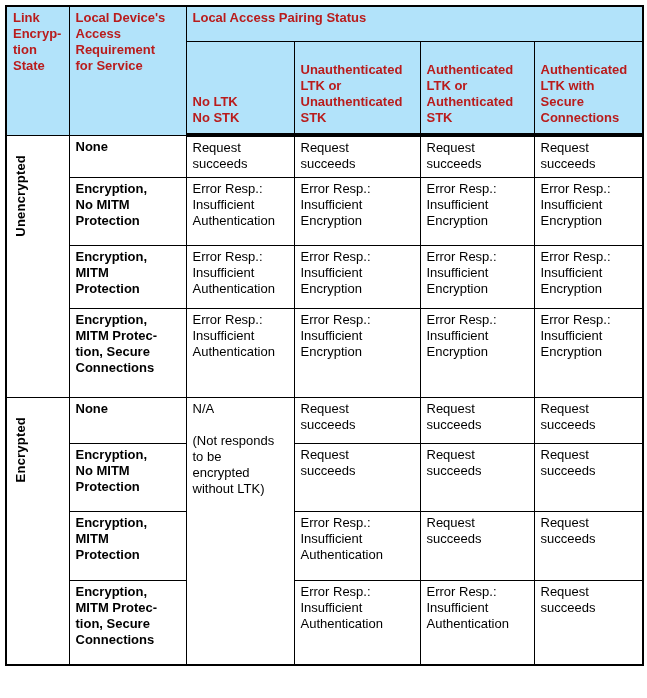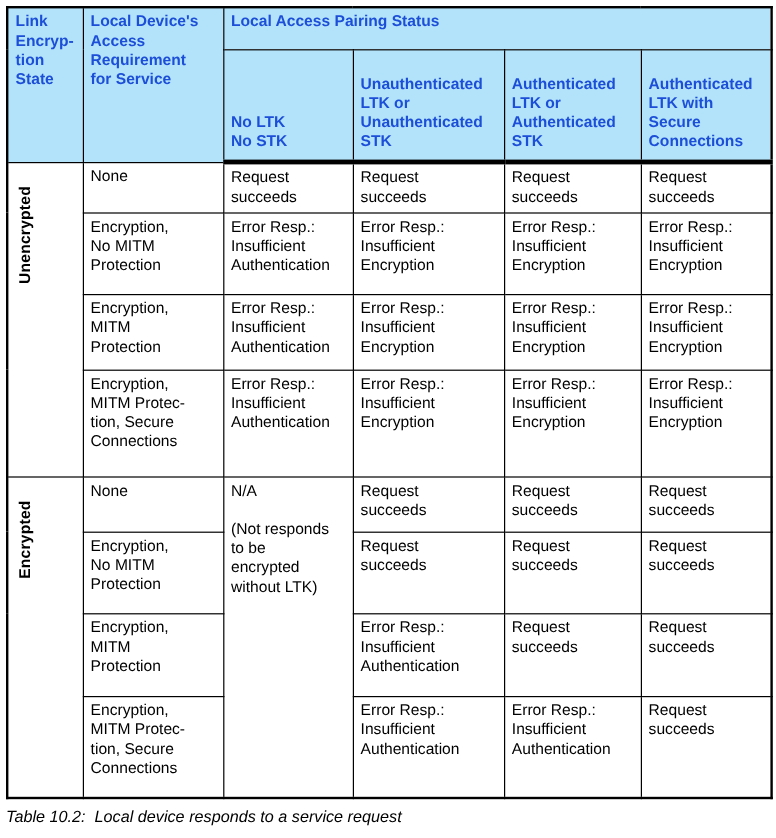--- a/index.html
+++ b/index.html
@@ -29,21 +29,21 @@
     padding: 3px 5px 4px 6px;
     vertical-align: top;
     text-align: left;
     white-space: pre-line;
     overflow: hidden;
     background: #ffffff;
   }
   
   tr.h1 th, tr.h2 th, th.span-head {
     background: #B2E3FA;
-    color: #1d4ed8;
+    color: #b91c1c;
     font-weight: bold;
   }
   th.pairing-status {
     text-align: center;
     vertical-align: middle;
     font-size: 13px;
   }
   th.span-head {
     vertical-align: middle;
   }
@@ -64,21 +64,21 @@
   .vertical-label {
     display: inline-block;
     writing-mode: vertical-rl;
     transform: rotate(180deg);
     white-space: nowrap;
     font-weight: bold;
     font-size: 13px;
     letter-spacing: 0.2px;
   }
   td.req {
-    font-weight: normal;
+    font-weight: bold;
   }
   td.hl {
     background: #B2E3FA;
   }
   td.na-cell {
     background: #D6ECFB;
     vertical-align: middle;
   }
   .caption {
     margin-top: 7px;
@@ -247,14 +247,13 @@
 Authentication</td>
         <td class="hl">Error Resp.:
 Insufficient
 Authentication</td>
         <td class="hl">Request
 succeeds</td>
       </tr>
     </tbody>
   </table>
 
-  <div class="caption">Table 10.2:  Local device responds to a service request</div>
 </div>
 
 </body></html>

